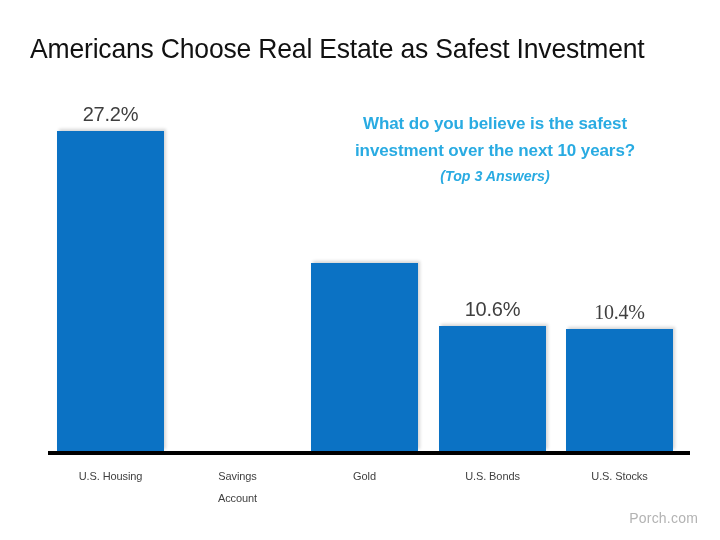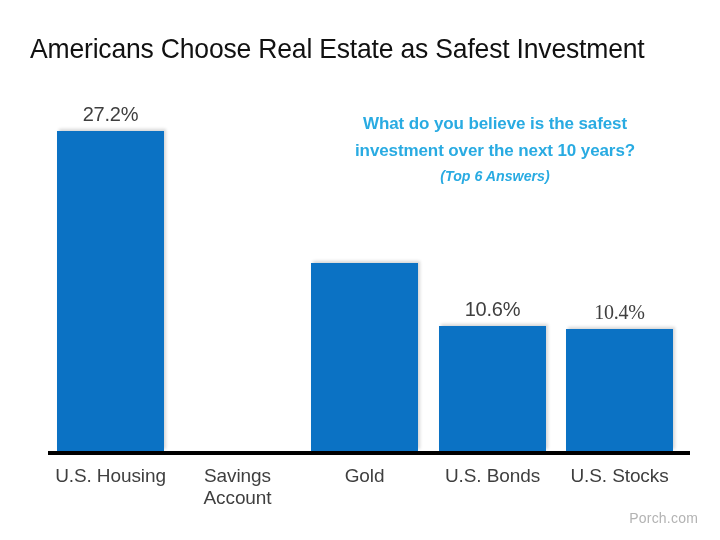--- a/index.html
+++ b/index.html
@@ -112,21 +112,21 @@
     line-height: 24px;
     color: #3f3f3f;
     letter-spacing: -0.2px;
   }
 
   .cat-label {
     position: absolute;
     top: 465px;
     width: 135px;
     text-align: center;
-    font-size: 19px;
+    font-size: 11px;
     line-height: 22px;
     color: #3f3f3f;
     letter-spacing: -0.1px;
   }
   .cat-label.c0 { left: 43px;  }
   .cat-label.c1 { left: 170px; }
   .cat-label.c2 { left: 297px; }
   .cat-label.c3 { left: 425px; }
   .cat-label.c4 { left: 552px; }
 
@@ -144,21 +144,21 @@
 </head>
 <body>
 
 <div id="slide">
 
   <div id="chart-title">Americans Choose Real Estate as Safest Investment</div>
 
   <div id="question-block">
     <div class="question-line">What do you believe is the safest</div>
     <div class="question-line">investment over the next 10 years?</div>
-    <div id="question-note">(Top 6 Answers)</div>
+    <div id="question-note">(Top 3 Answers)</div>
   </div>
 
   <div id="plot-area">
 
     <div id="axis-line"></div>
 
     <div class="bar-slot s0">
       <div class="bar-value" style="bottom: 325px;">27.2%</div>
       <div class="bar" style="height: 320px;"></div>
     </div>

